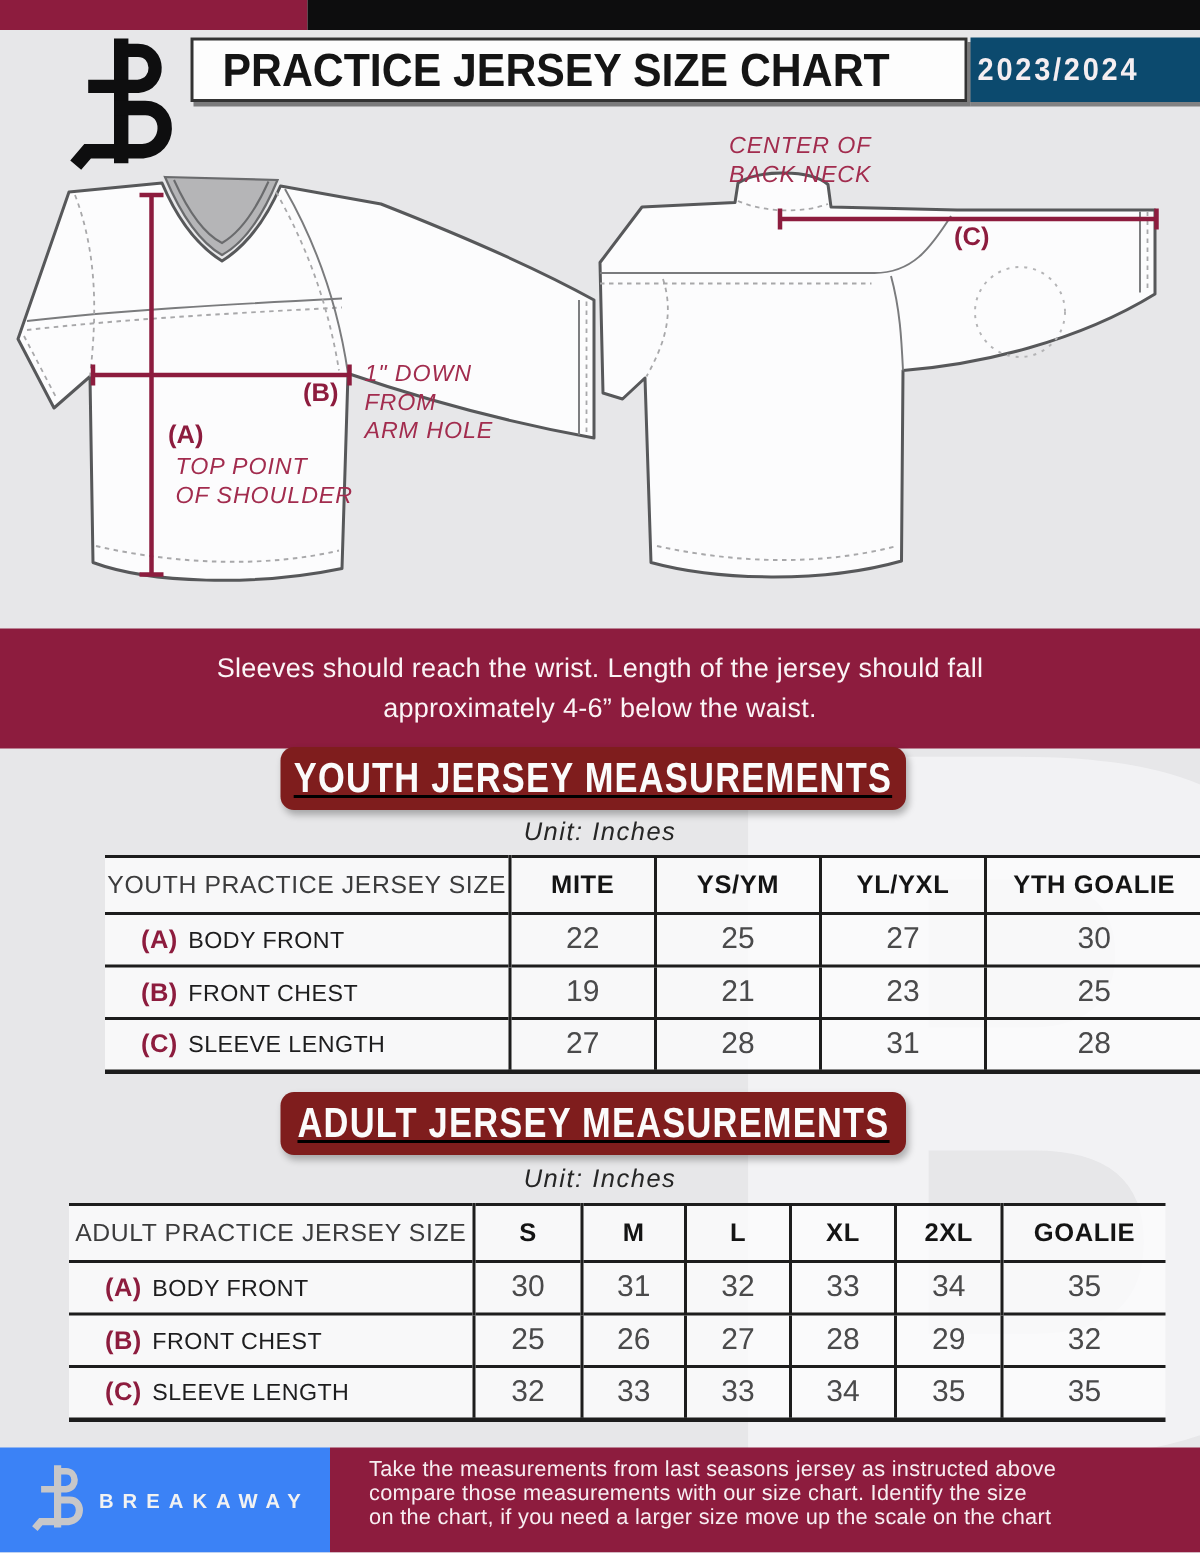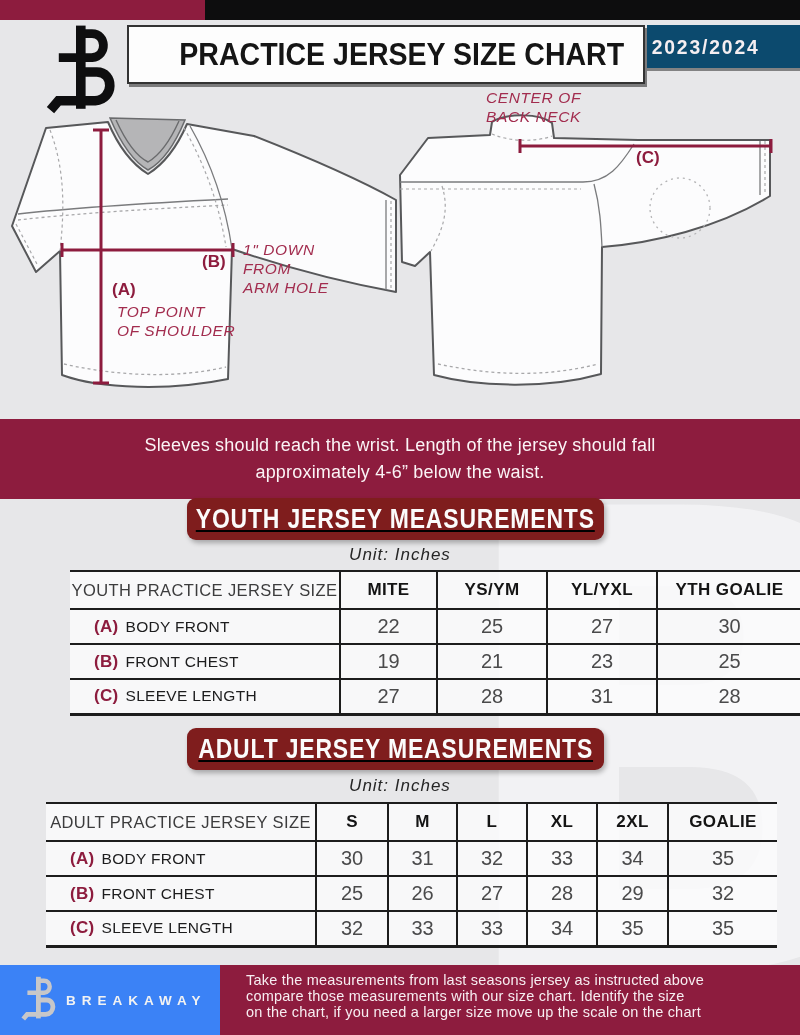--- a/index.html
+++ b/index.html
@@ -6,22 +6,22 @@
   .page{
     position:relative; width:800px; height:1035px; overflow:hidden;
     background:#e7e7e9;
     font-family:"Liberation Sans","DejaVu Sans",sans-serif;
   }
   
   .strip-maroon{position:absolute;left:0;top:0;width:205px;height:20px;background:#8d1c3e;}
   .strip-black{position:absolute;left:205px;top:0;width:595px;height:20px;background:#0d0d0e;}
   .logo-main{position:absolute;left:44px;top:24px;width:80px;height:96px;z-index:3;}
   .title-box{
-    position:absolute;left:127px;top:25px;width:518px;height:59px;background:#fdfdfd;
-    border:2px solid #333;box-sizing:border-box;display:flex;align-items:center;justify-content:flex-end;
+    position:absolute;left:127px;top:25px;width:518px;height:43px;background:#fdfdfd;
+    border:2px solid #333;box-sizing:border-box;display:flex;align-items:center;justify-content:flex-start;
     box-shadow:2px 3px 0 rgba(35,35,35,.55); z-index:2;
   }
   .title-box span{display:inline-block;font-size:31px;font-weight:bold;color:#151515;
     transform:scaleX(.92);white-space:nowrap;letter-spacing:0;}
   .season-box{
     position:absolute;left:647px;top:25px;width:153px;height:43px;background:#0c4a6e;
     display:flex;align-items:center;justify-content:flex-start;box-shadow:0 3px 0 rgba(30,30,30,.5);z-index:2;
   }
   .season-box span{display:inline-block;font-size:21px;font-weight:bold;color:#f5eef1;
     letter-spacing:2px;transform:scaleX(.92);white-space:nowrap;}

